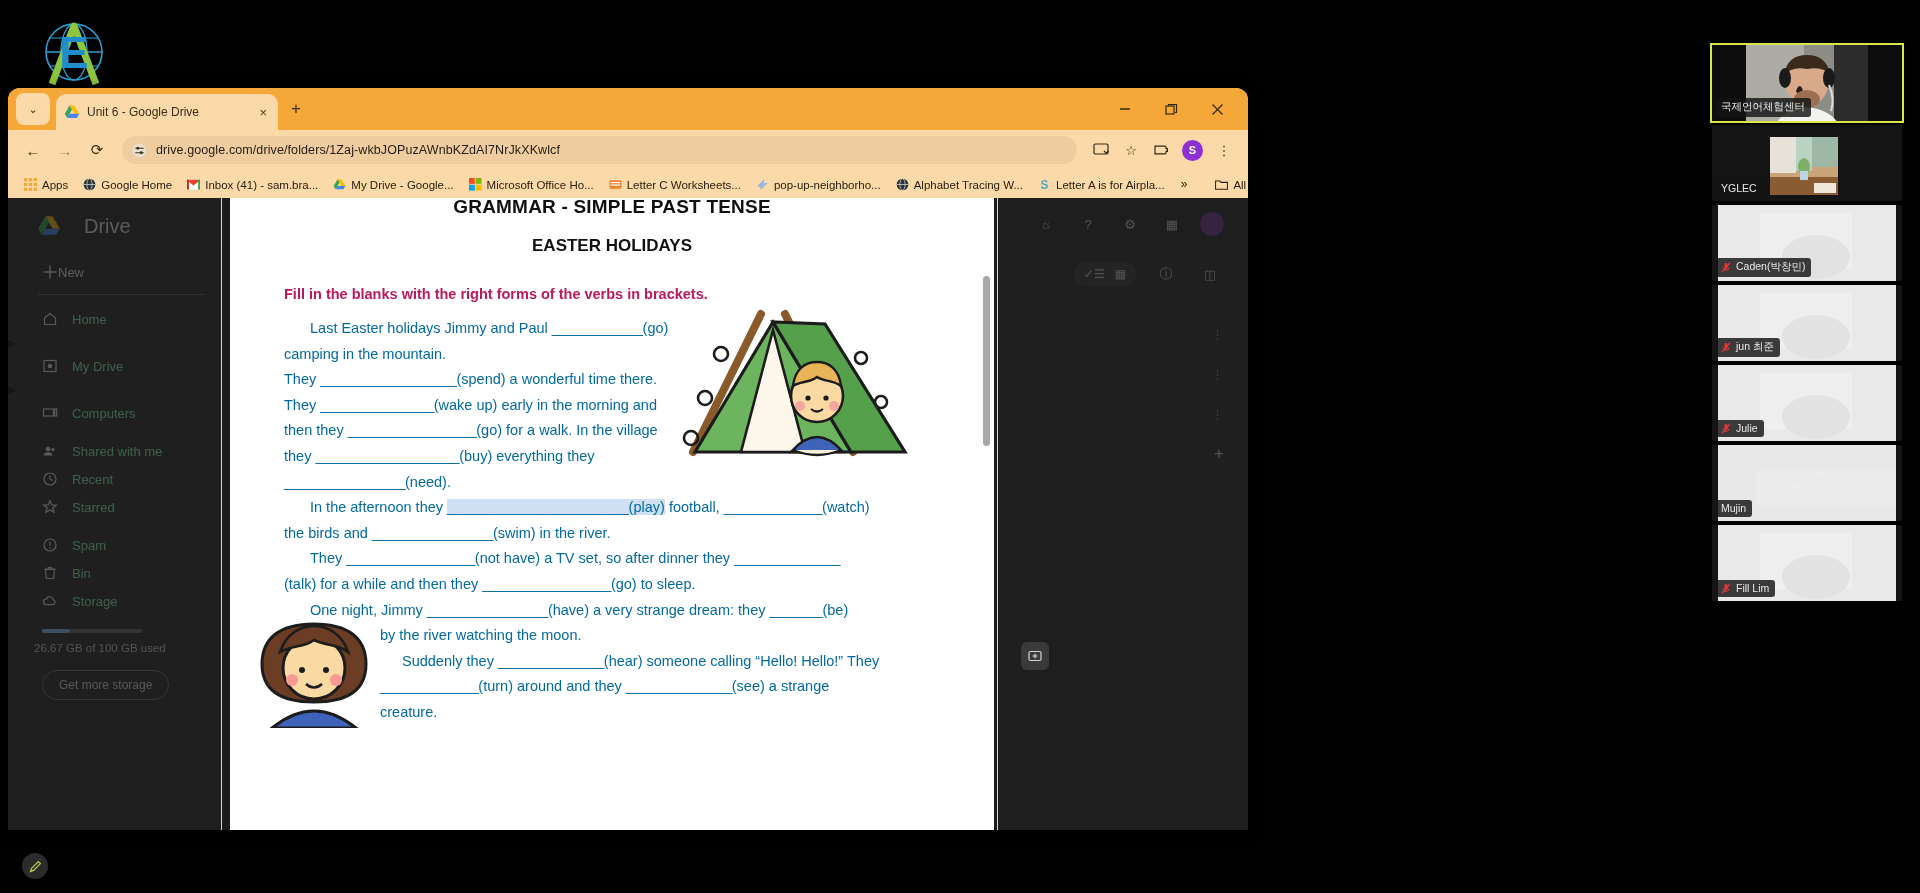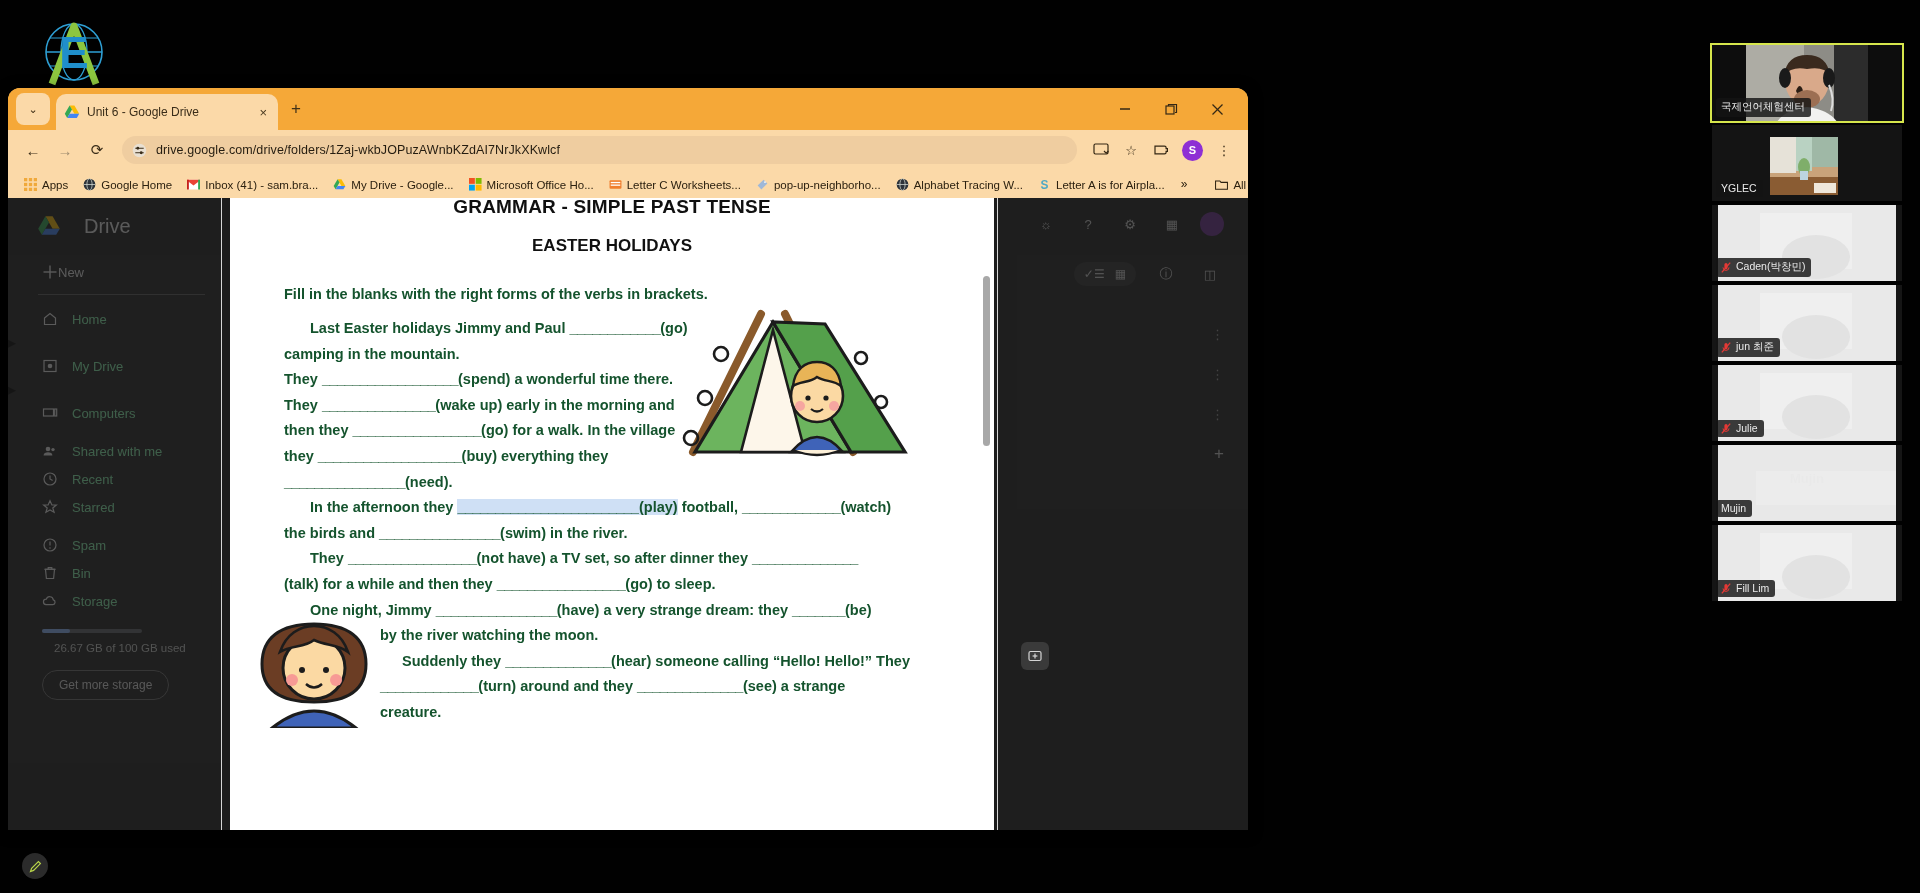--- a/index.html
+++ b/index.html
@@ -89,21 +89,21 @@
   .drive-side { position: absolute; left: 0; top: 0; width: 225px; height: 100%; background: #1f1f1f; opacity: .30; }
   .drive-brand { display: flex; align-items: center; gap: 22px; padding: 16px 0 0 28px; }
   .drive-brand-text { color: #e3e3e3; font-size: 20px; }
   .side-new { display: flex; align-items: center; margin: 26px 0 0 34px; color: #e3e3e3; font-size: 13px; }
   .side-divider { height: 1px; background: #5a5a5a; margin: 14px 28px 10px 30px; }
   .side-item { display: flex; align-items: center; gap: 14px; padding: 6px 0 6px 34px; color: #86efac; font-size: 13px; }
   .side-item-wrap { position: relative; }
   .side-gap { height: 10px; }
   .storage-bar { width: 100px; height: 4px; background: #5f6368; border-radius: 2px; margin: 14px 0 9px 34px; }
   .storage-bar i { display: block; width: 28px; height: 4px; background: #8ab4f8; border-radius: 2px; }
-  .storage-text { color: #c4c7c5; font-size: 11.5px; margin-left: 46px; }
+  .storage-text { color: #c4c7c5; font-size: 11.5px; margin-left: 26px; }
   .storage-btn {
     margin: 16px 0 0 34px; border: 1px solid #6d6d6d; border-radius: 16px;
     padding: 7px 16px; display: inline-block; color: #d8d8d8; font-size: 12px;
   }
 
   .drive-main { position: absolute; left: 225px; right: 0; top: 0; bottom: 0; background: #1f1f1f; opacity: .30; }
   .dm-toprow { display: flex; align-items: center; justify-content: flex-end; gap: 14px; padding: 12px 24px 0 0; }
   .dm-ico { width: 28px; height: 28px; border-radius: 50%; display: flex; align-items: center;
             justify-content: center; color: #c9c9c9; font-size: 13px; }
   .dm-avatar { width: 24px; height: 24px; border-radius: 50%; background: #6b2f8e; }
@@ -120,22 +120,22 @@
   }
   .doc-leftbar { position: absolute; left: 0; top: 0; width: 8px; height: 100%; background: #1c1c1c; }
   .doc-rightbar { position: absolute; right: 0; top: 0; width: 3px; height: 100%; background: #1c1c1c; }
   .doc-page { position: absolute; left: 8px; right: 3px; top: 0; bottom: 0; background: #fff;
               padding: 0 54px; color: #000; margin-top: 8px; }
   .doc-h1 {
     text-align: center; font-weight: bold; font-size: 19px; letter-spacing: .2px;
     margin-top: -10px; overflow: hidden; height: 18px; color: #101010;
   }
   .doc-h2 { text-align: center; font-weight: bold; font-size: 17px; margin-top: 22px; color: #111; }
-  .doc-instr { font-weight: bold; font-size: 14.5px; margin-top: 30px; color: #14532d; }
-  .doc-body { margin-top: 14px; font-size: 14.5px; line-height: 25.6px; color: #14532d; font-weight: bold; }
+  .doc-instr { font-weight: bold; font-size: 14.5px; margin-top: 30px; color: #be185d; }
+  .doc-body { margin-top: 14px; font-size: 14.5px; line-height: 25.6px; color: #0369a1; }
   .doc-body p { margin: 0; }
   .doc-body .ind { display: inline-block; width: 26px; }
   .doc-body .ind2 { display: inline-block; width: 96px; }
   .doc-body .ind3 { display: inline-block; width: 118px; }
   .blank { letter-spacing: -0.5px; }
   .sel { background: #cfe0f5; }
 
   
   .tent { position: absolute; left: 435px; top: 96px; width: 255px; height: 175px; }
   

